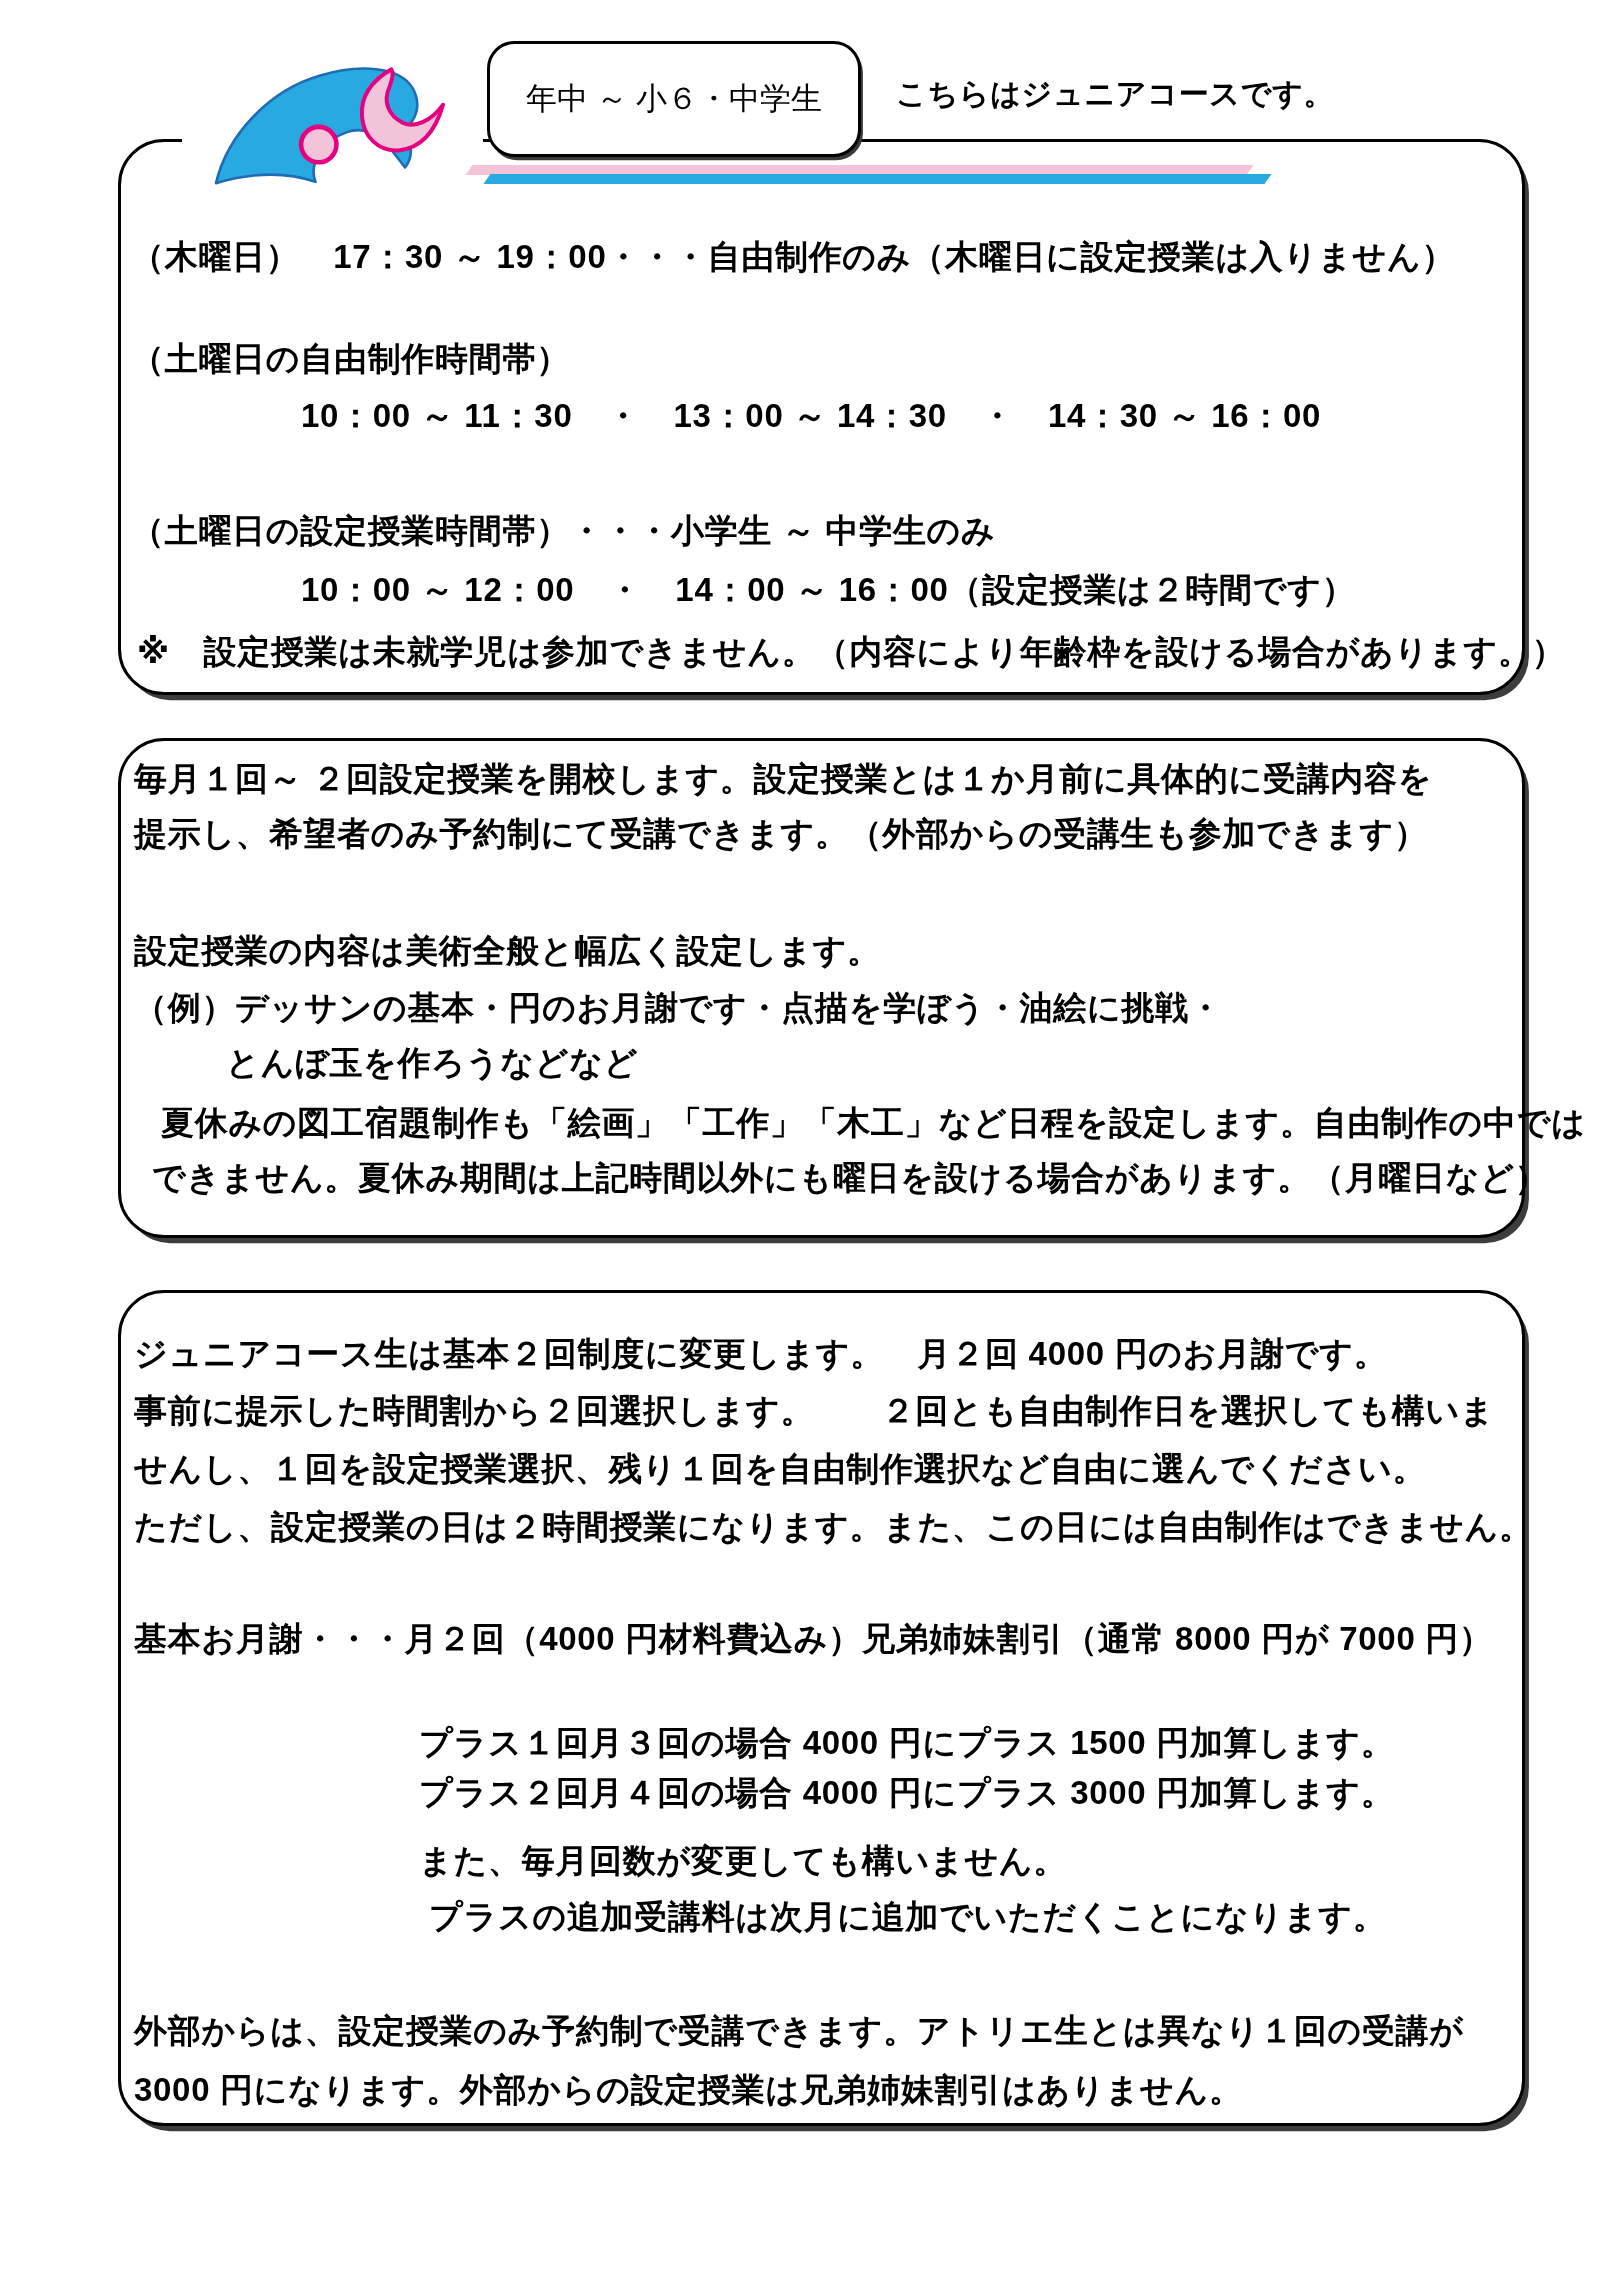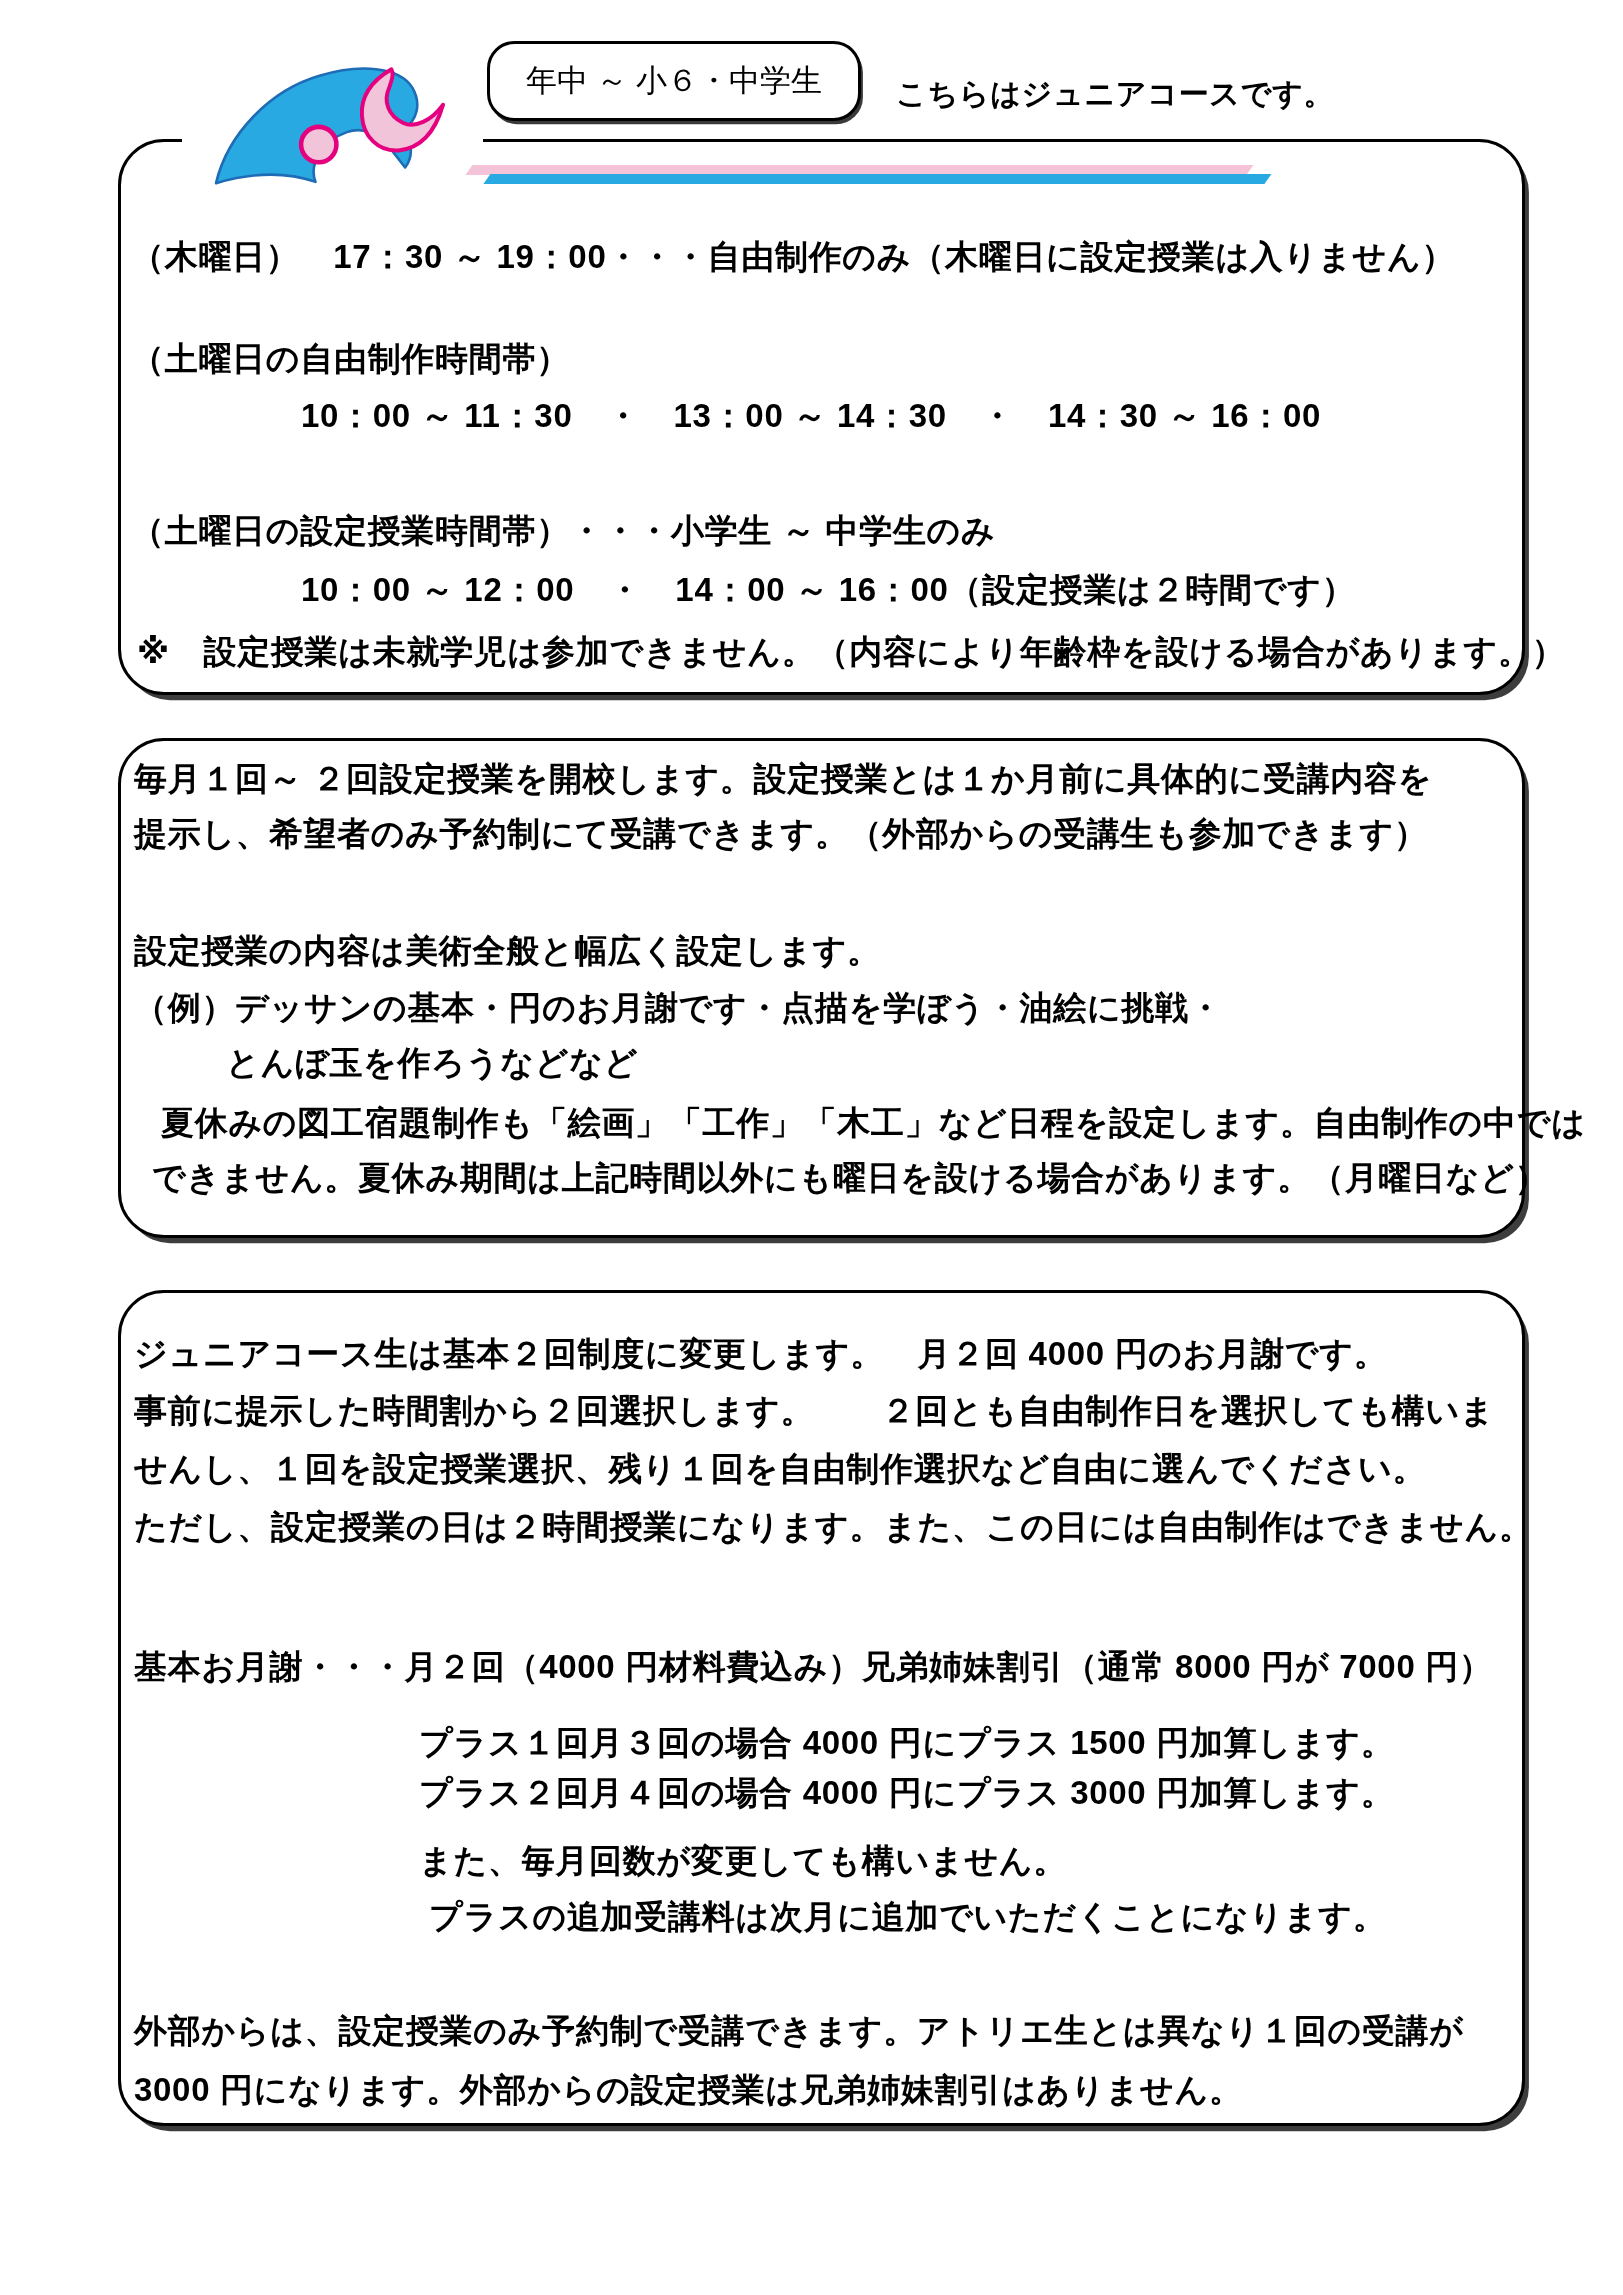--- a/index.html
+++ b/index.html
@@ -41,21 +41,21 @@
     background: #ffffff;
   }
   .logo-wrap svg { display: block; width: 100%; height: 100%; }
 
   
   .title-box {
     position: absolute;
     left: 487px;
     top: 41px;
     width: 374px;
-    height: 80px;
+    height: 116px;
     border: 3.9px solid #000000;
     border-radius: 27.5px;
     background: #ffffff;
     box-shadow: 2.6px 3.9px 0 -0.7px #3a3a3a;
     box-sizing: border-box;
     display: flex;
     align-items: center;
     justify-content: center;
     font-size: 31px;
     white-space: nowrap;
@@ -141,21 +141,21 @@
   <div class="t" style="left:134px; top:815px;">提示し、希望者のみ予約制にて受講できます。（外部からの受講生も参加できます）</div>
   <div class="t" style="left:134px; top:989px;">（例）デッサンの基本・円のお月謝です・点描を学ぼう・油絵に挑戦・</div>
   <div class="t" style="left:226px; top:1044px;">とんぼ玉を作ろうなどなど</div>
   <div class="t" style="left:134px; top:1104px;margin-left:27px;">夏休みの図工宿題制作も「絵画」「工作」「木工」など日程を設定します。自由制作の中では</div>
   <div class="t" style="left:134px; top:1159px;margin-left:18px;">できません。夏休み期間は上記時間以外にも曜日を設ける場合があります。（月曜日など）</div>
 
   <div class="t" style="left:134px; top:1335px;">ジュニアコース生は基本２回制度に変更します。　月２回 4000 円のお月謝です。</div>
   <div class="t" style="left:134px; top:1392px;">事前に提示した時間割から２回選択します。　　２回とも自由制作日を選択しても構いま</div>
   <div class="t" style="left:134px; top:1450px;">せんし、１回を設定授業選択、残り１回を自由制作選択など自由に選んでください。</div>
   <div class="t" style="left:134px; top:1508px;">ただし、設定授業の日は２時間授業になります。また、この日には自由制作はできません。</div>
-  <div class="t" style="left:134px; top:1620px;margin-top:28px;">基本お月謝・・・月２回（4000 円材料費込み）兄弟姉妹割引（通常 8000 円が 7000 円）</div>
+  <div class="t" style="left:134px; top:1620px;">基本お月謝・・・月２回（4000 円材料費込み）兄弟姉妹割引（通常 8000 円が 7000 円）</div>
   <div class="t" style="left:419px; top:1724px;">プラス１回月３回の場合 4000 円にプラス 1500 円加算します。</div>
   <div class="t" style="left:419px; top:1774px;">プラス２回月４回の場合 4000 円にプラス 3000 円加算します。</div>
   <div class="t" style="left:419px; top:1842px;">また、毎月回数が変更しても構いません。</div>
   <div class="t" style="left:429px; top:1898px;">プラスの追加受講料は次月に追加でいただくことになります。</div>
   <div class="t" style="left:134px; top:2012px;">外部からは、設定授業のみ予約制で受講できます。アトリエ生とは異なり１回の受講が</div>
   <div class="t" style="left:134px; top:2071px;">3000 円になります。外部からの設定授業は兄弟姉妹割引はありません。</div>
 
 </div>
 
 

